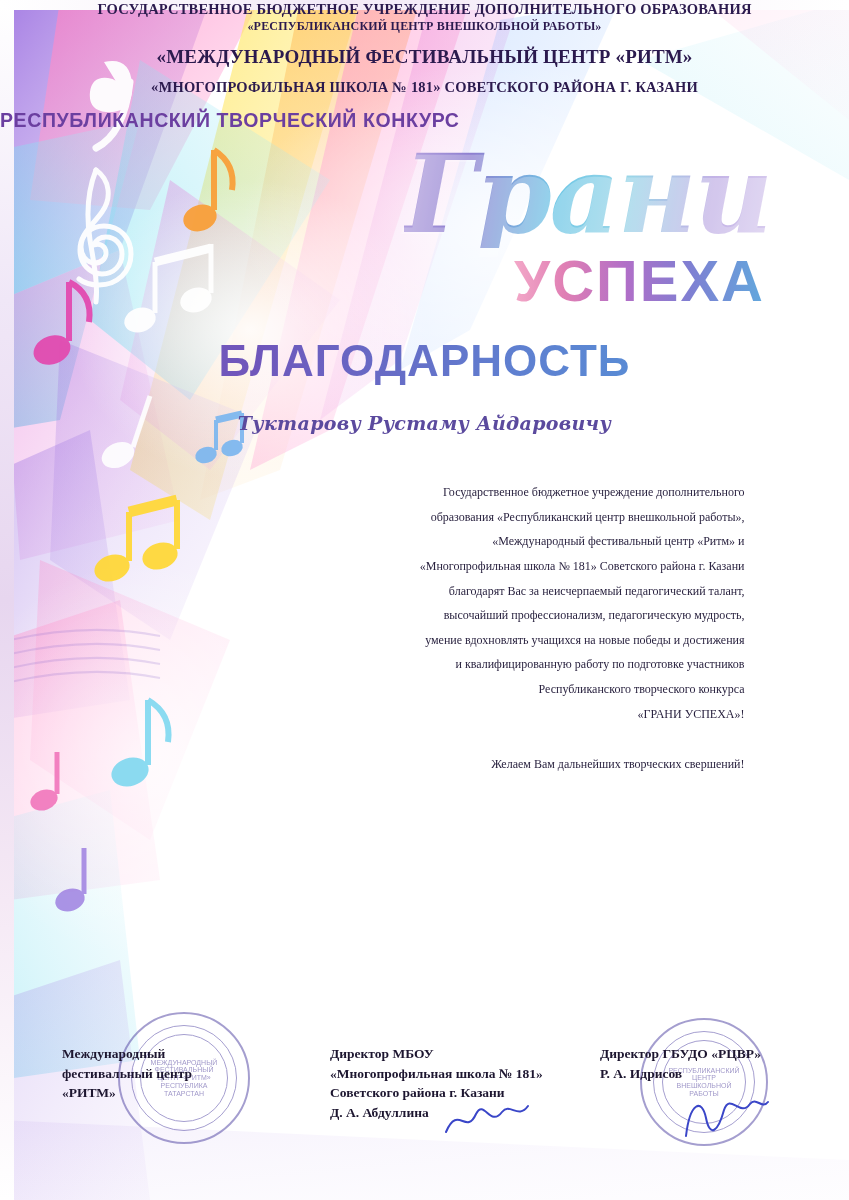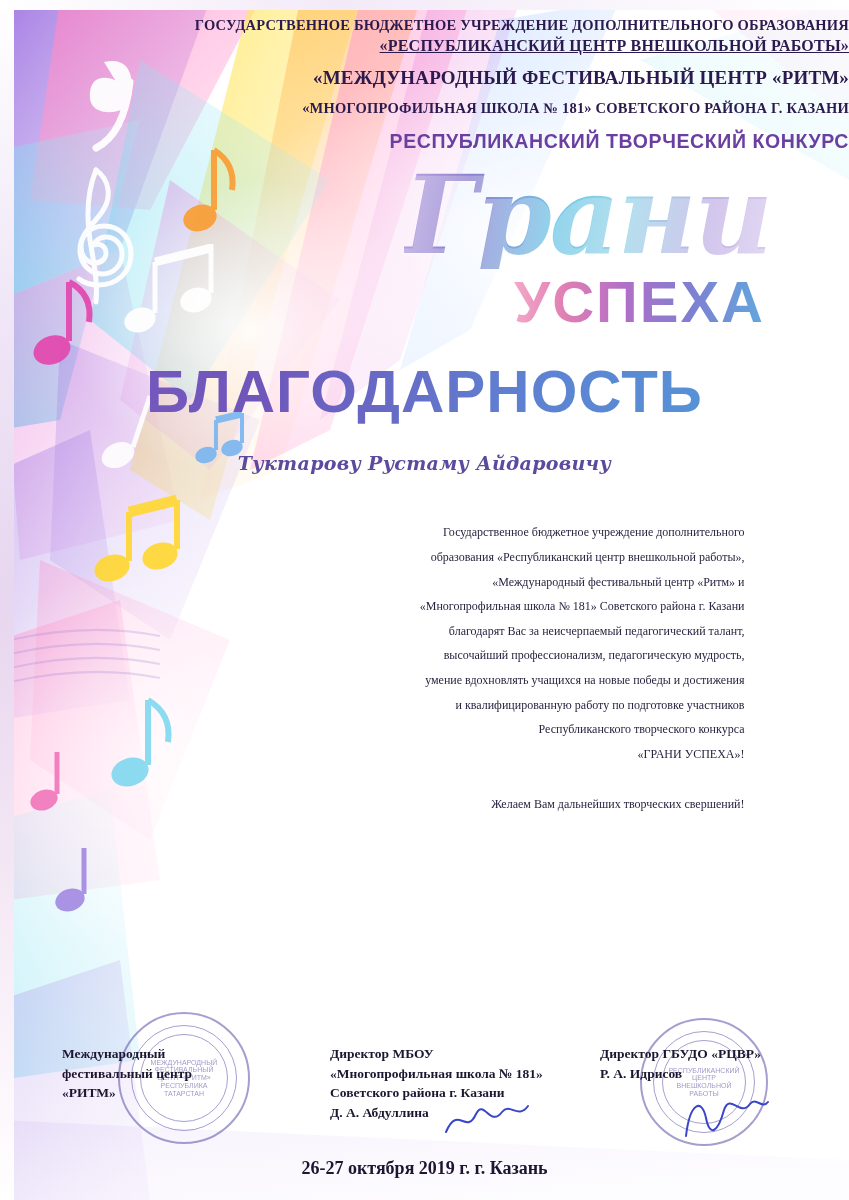--- a/index.html
+++ b/index.html
@@ -22,37 +22,37 @@
     position:absolute;left:0;top:0;width:14px;height:1200px;
     background:linear-gradient(180deg,#ffffff 0%,#f0e7f7 25%,#e7d6ef 50%,#f5e9f5 75%,#ffffff 100%);
   }
   .edge-top{
     position:absolute;left:0;top:0;width:849px;height:10px;
     background:linear-gradient(90deg,#ffffff 0%,#f3eaf8 40%,#ffffff 100%);
   }
   
   .content{position:relative;z-index:5;}
   .org-lines{
-    text-align:right;
-    padding-top:16px;
+    text-align:center;
+    padding-top:0;
   }
   .org-line{
     font-family:"Liberation Serif", serif;
     font-weight:bold;
     color:#2b1a4e;
     letter-spacing:.2px;
     line-height:1.32;
   }
   .org-line.l1{font-size:14.5px;}
-  .org-line.l2{font-size:16px;text-decoration:underline;}
+  .org-line.l2{font-size:12px;}
   .org-line.l3{font-size:19px;margin-top:9px;}
   .org-line.l4{font-size:14.5px;margin-top:9px;}
   .contest-line{
     margin-top:12px;
-    text-align:right;
+    text-align:left;
     font-family:"Liberation Sans", sans-serif;
     font-weight:bold;
     font-size:19.5px;
     letter-spacing:.6px;
     color:#6b3fa0;
   }
   
   .title-wrap{
     position:relative;
     height:210px;
@@ -84,21 +84,21 @@
     background:linear-gradient(90deg,#f3a8c8 0%,#e07fb4 20%,#b06fc8 45%,#7f7fd2 70%,#61a8dd 100%);
     -webkit-background-clip:text;
     background-clip:text;
     color:transparent;
   }
   .thanks{
     text-align:center;
     margin-top:-8px;
     font-family:"Liberation Sans", sans-serif;
     font-weight:bold;
-    font-size:60px;
+    font-size:44px;
     letter-spacing:1px;
     background:linear-gradient(90deg,#7a5bbf 0%,#6f56bb 30%,#5f7fd0 60%,#4fa0dc 100%);
     -webkit-background-clip:text;
     background-clip:text;
     color:transparent;
   }
   .recipient{
     text-align:center;
     margin-top:26px;
     font-family:"DejaVu Serif", serif;
@@ -395,14 +395,13 @@
 
     <div class="sig right">
       <div>Директор ГБУДО «РЦВР»</div>
       <div>Р. А. Идрисов</div>
       <svg class="sig-scribble" style="left:80px;top:48px;" width="90" height="50" viewBox="0 0 90 50">
         <path d="M6,44 C10,10 22,6 26,26 C30,46 38,40 44,18 C50,0 60,26 70,12 C76,4 82,18 88,10" stroke="#3a46c8" stroke-width="2" fill="none" stroke-linecap="round"></path>
       </svg>
     </div>
   </div>
 
-  <div class="footer-date">26-27 октября 2019 г. г. Казань</div>
 </div>
 
 </body></html>

